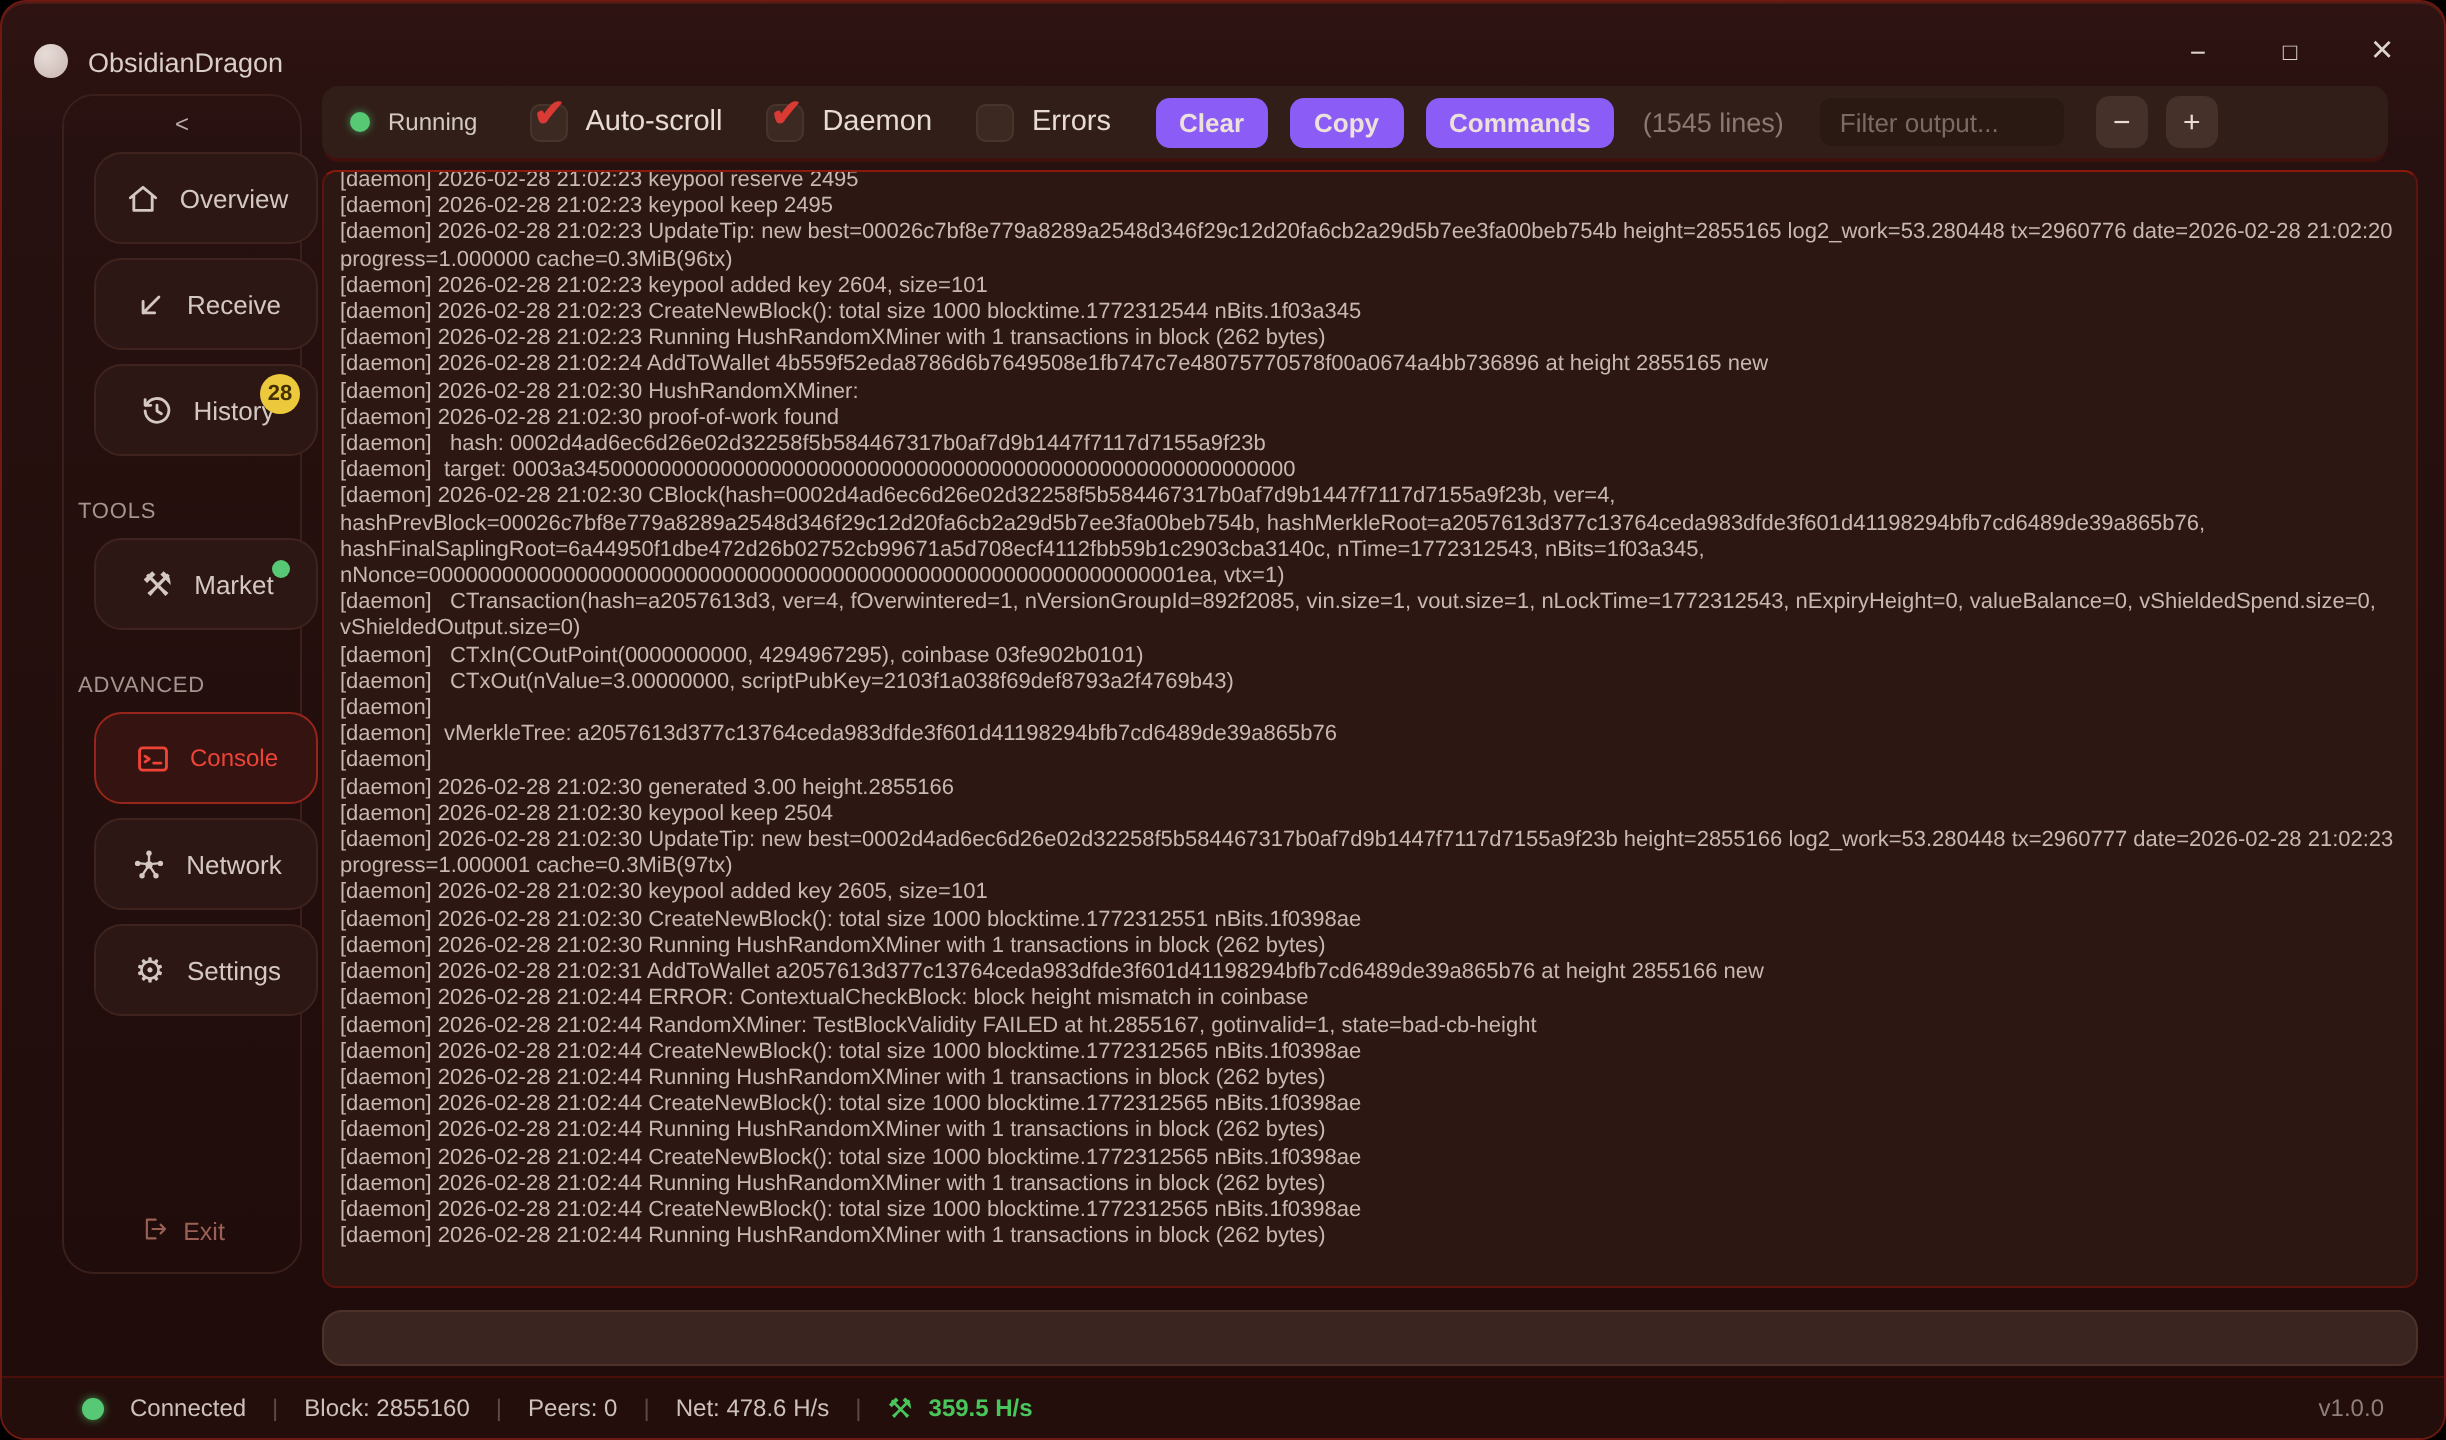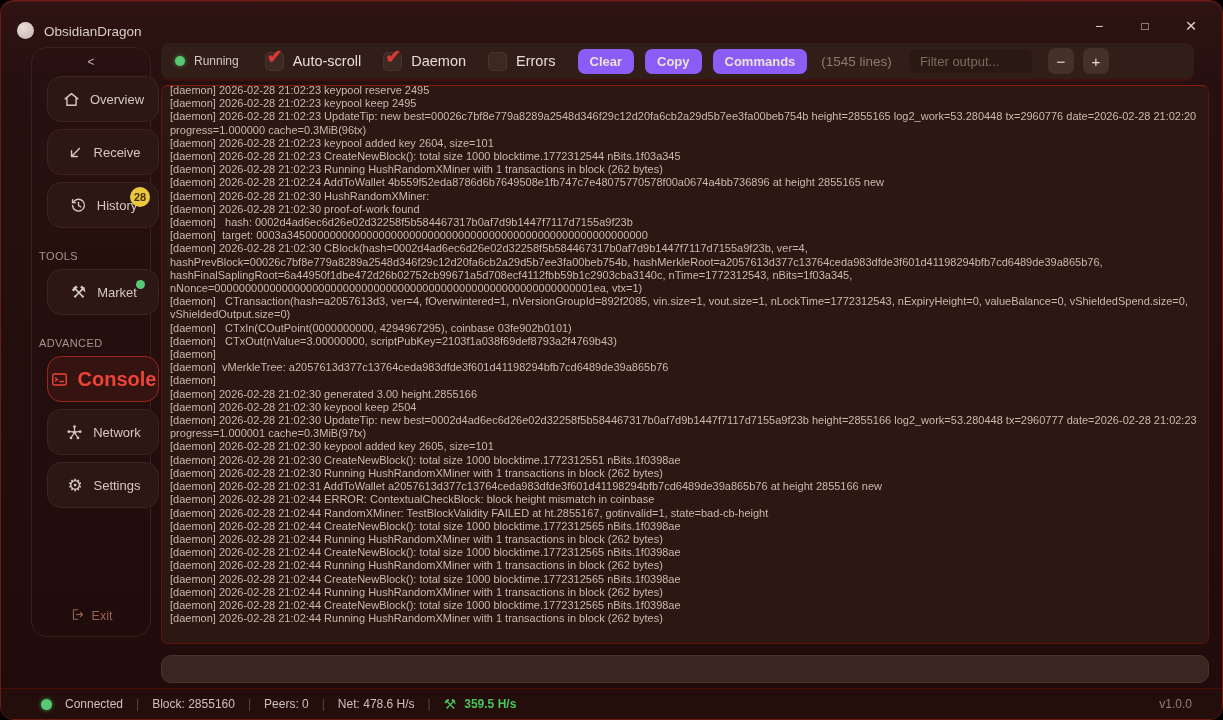--- a/index.html
+++ b/index.html
@@ -21,21 +21,21 @@
     border-radius:16px;box-sizing:border-box;display:flex;flex-direction:column;align-items:center;padding:6px 3px 10px;}
   .collapse{background:none;border:none;color:#bcaea8;font-size:12px;line-height:1;padding:2px 10px;cursor:default;}
   #nav{display:flex;flex-direction:column;align-items:center;width:100%;margin-top:6px;}
   .navsec{align-self:flex-start;margin:15px 0 7px 4px;font-size:11px;letter-spacing:.4px;color:#a4958f;}
   .navbtn{position:relative;width:112px;height:46px;margin-bottom:7px;border-radius:14px;background:#2d1714;
     border:1px solid #3f231e;color:#d4c8c2;display:flex;align-items:center;justify-content:center;gap:9px;
     font-size:13px;font-family:inherit;cursor:default;box-sizing:border-box;margin-left:24px;}
   .navbtn .icon{display:flex;align-items:center;justify-content:center;width:19px;height:19px;}
   .icon svg{width:19px;height:19px;fill:none;stroke:currentColor;stroke-width:1.8;stroke-linecap:round;stroke-linejoin:round;}
   .icon .uni{font-size:17px;line-height:1;}
-  .navbtn.active{color:var(--accent-red,#ee4438);border-color:#98251c;background:#341311;font-weight:700;font-size:20px;}
+  .navbtn.active{color:var(--accent-red,#ee4438);border-color:#98251c;background:#341311;font-weight:400;font-size:12px;}
   .badge{position:absolute;top:4px;right:8px;min-width:20px;height:20px;border-radius:10px;background:var(--badge-yellow,#ecc93c);
     color:#453100;font-size:11px;font-weight:700;display:flex;align-items:center;justify-content:center;box-sizing:border-box;padding:0 3px;}
   .navdot{position:absolute;top:10px;right:13px;width:9px;height:9px;border-radius:50%;background:var(--status-green,#5fd186);}
   .exit{margin-top:auto;background:none;border:none;color:#9b6055;display:flex;align-items:center;gap:7px;font-size:12.5px;
     font-family:inherit;cursor:default;}
   .exit .icon svg{width:15px;height:15px;stroke-width:1.7;}
   
   .panel{position:absolute;left:160px;right:13px;top:0;bottom:0;}
   .toolbar{position:absolute;top:42px;left:0;right:15px;height:36px;background:#311e18;border-radius:8px;
     display:flex;align-items:center;padding:0 14px;box-sizing:border-box;box-shadow:0 3px 0 -1px rgba(86,16,9,.55);}

